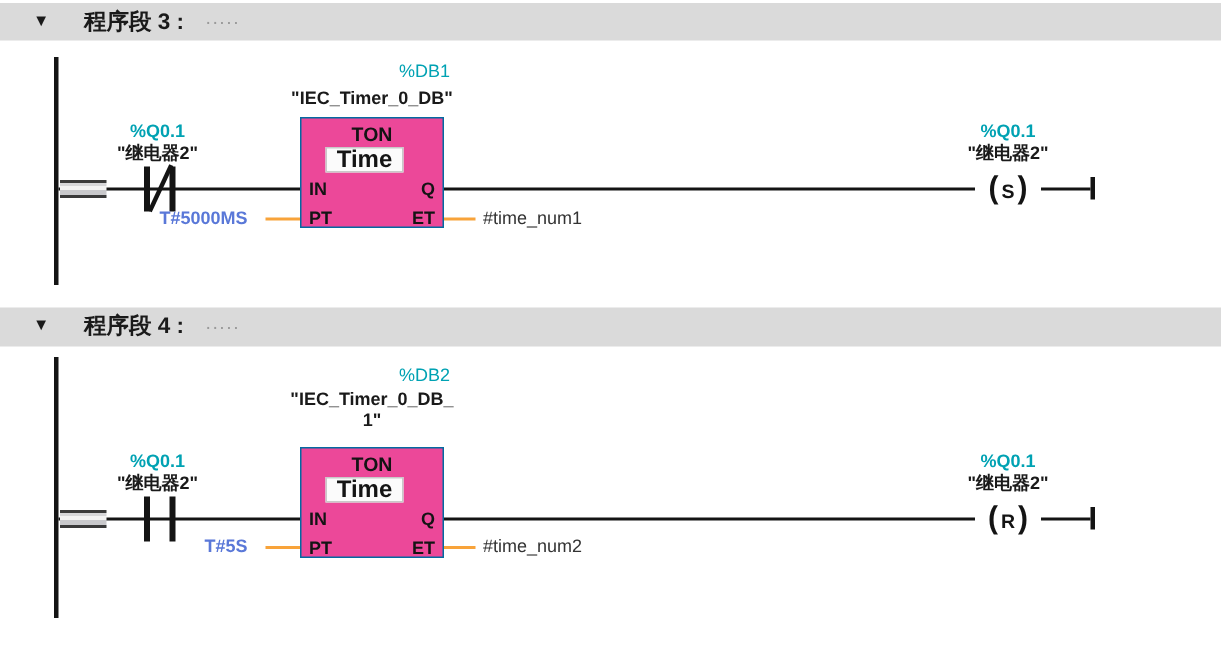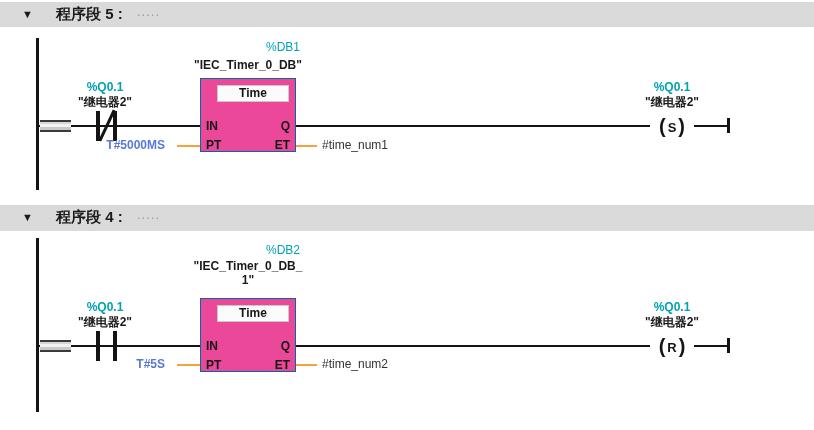--- a/index.html
+++ b/index.html
@@ -26,42 +26,42 @@
   .cbar.b2{left:23px;}
   .slash{position:absolute;left:0px;top:15px;width:34px;height:3px;background:#141414;transform:rotate(-65deg);}
   .lblgrp{position:absolute;width:100px;text-align:center;}
   .lbl{position:absolute;left:0;width:100%;font-size:12px;font-weight:bold;white-space:nowrap;}
   .teal{color:#00a2b3;}
   .blk{color:#1a1a1a;}
   .dbaddr{position:absolute;left:204px;width:96px;text-align:right;font-size:12px;font-weight:normal;color:#00a2b3;white-space:nowrap;}
   .dbname{position:absolute;left:140px;width:216px;text-align:center;font-size:12px;font-weight:bold;color:#1a1a1a;white-space:nowrap;}
   .box{position:absolute;left:200px;width:96px;height:74px;background:#ec4899;border:1px solid #0369a1;box-sizing:border-box;}
   .box-title{position:absolute;left:0;right:0;top:3px;text-align:center;font-size:13px;font-weight:bold;color:#141414;}
-  .timebox{position:absolute;left:16px;top:6px;width:72px;height:17px;background:#fbfbfb;border:1px solid #c9c9c9;box-sizing:border-box;
-    text-align:center;font-size:12px;font-weight:bold;line-height:15px;color:#141414;}
+  .timebox{position:absolute;left:16px;top:19px;width:52px;height:17px;background:#fbfbfb;border:1px solid #c9c9c9;box-sizing:border-box;
+    text-align:center;font-size:16px;font-weight:bold;line-height:15px;color:#141414;}
   .pin{position:absolute;font-size:12px;font-weight:bold;color:#141414;}
   .pin.l{left:5px;}
   .pin.r{right:5px;}
   .pin.r1{top:40px;}
   .pin.r2{top:59px;}
   .const{position:absolute;left:85px;width:80px;text-align:right;font-size:12px;font-weight:bold;color:#5a78d8;white-space:nowrap;}
   .ettag{position:absolute;left:322px;font-size:12px;font-weight:400;color:#333333;white-space:nowrap;}
   .coil{position:absolute;left:650px;width:44px;height:24px;display:flex;align-items:center;justify-content:center;}
   .coil .p{font-size:20px;font-weight:bold;line-height:20px;color:#141414;transform:scaleY(1.05);}
   .coil .s{font-size:13px;font-weight:bold;color:#141414;margin:0 2px;position:relative;top:1px;}
 </style>
 </head>
 <body>
 
 <div class="screen">
 
   <div class="net" style="top:2px;height:203px;">
     <div class="hdr">
       <span class="tri">▼</span>
-      <span class="hdr-title">程序段 5 :</span>
+      <span class="hdr-title">程序段 3 :</span>
       <span class="hdr-dots">.....</span>
     </div>
 
     <div class="rail" style="top:36px;height:152px;"></div>
     <div class="wire" style="left:39px;top:123px;width:161px;"></div>
     <div class="wire" style="left:296px;top:123px;width:354px;"></div>
     <div class="wire" style="left:694px;top:123px;width:33px;"></div>
     <div class="tick" style="left:727px;top:116px;"></div>
     <div class="branch" style="top:118px;"></div>
 

